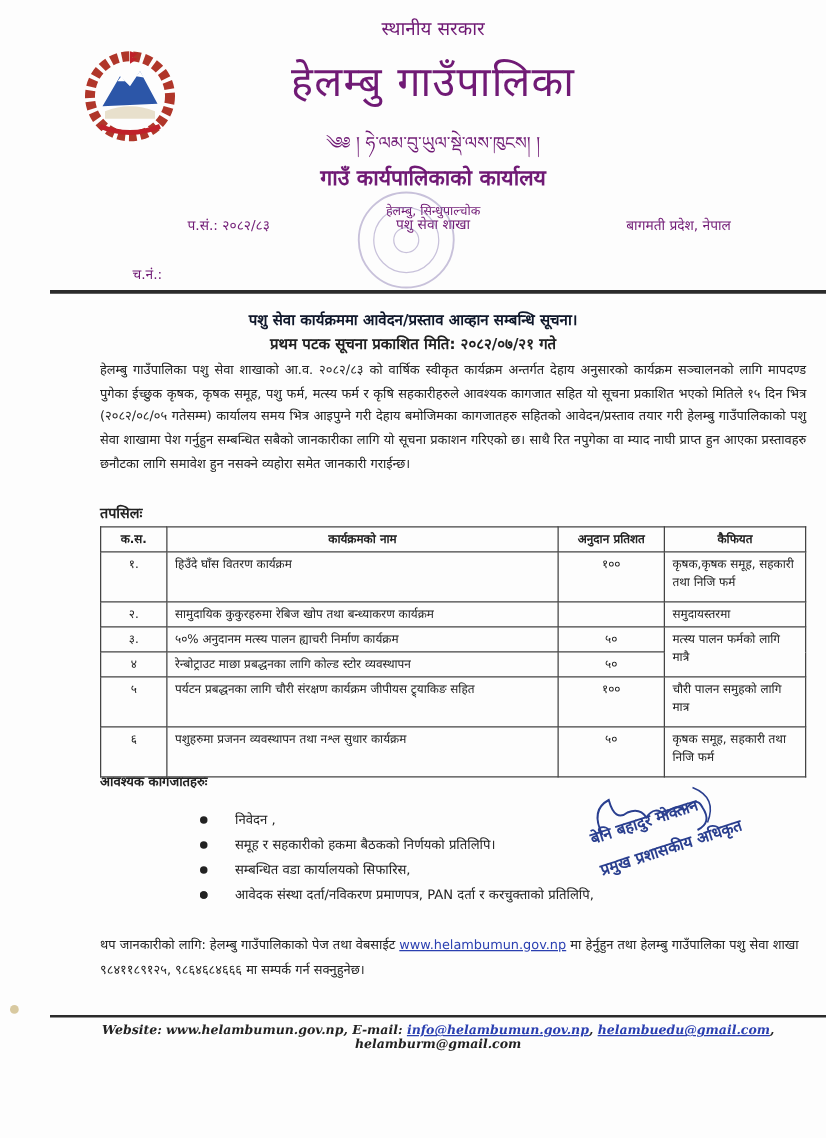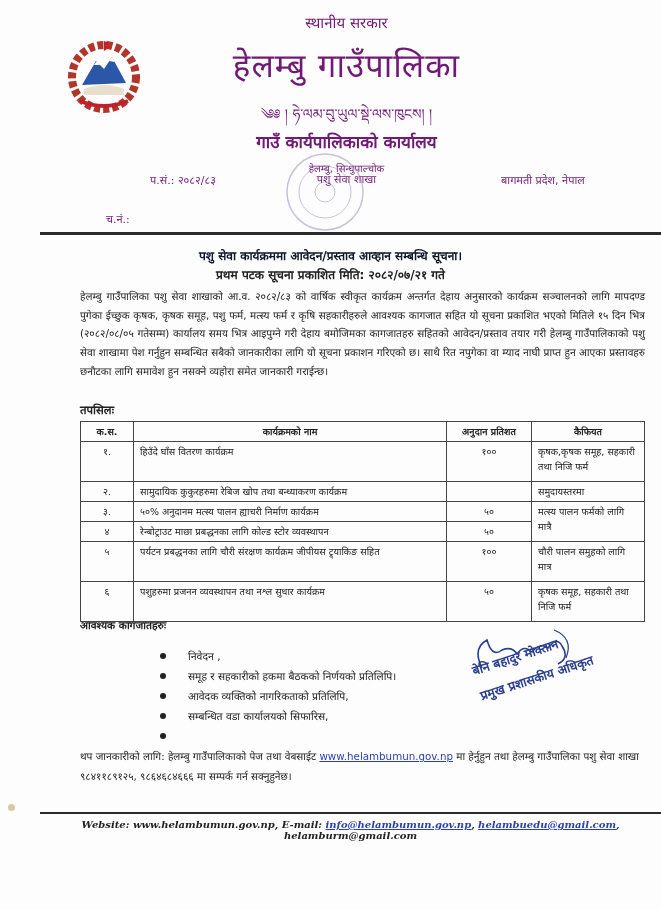--- a/index.html
+++ b/index.html
@@ -145,23 +145,23 @@
       <td class="pct">५०</td>
       <td class="rem">कृषक समूह, सहकारी तथा निजि फर्म</td>
     </tr>
   </tbody>
 </table>
 
 <div id="docs-label" class="abs">आवश्यक कागजातहरुः</div>
 <ul id="docs">
   <li><span class="bullet"></span><span>निवेदन ,</span></li>
   <li><span class="bullet"></span><span>समूह र सहकारीको हकमा बैठकको निर्णयको प्रतिलिपि।</span></li>
-  <li><span class="bullet"></span><span>आवेदक व्यक्तिको नागरिकताको प्रतिलिपि,</span></li>
   <li><span class="bullet"></span><span>सम्बन्धित वडा कार्यालयको सिफारिस,</span></li>
   <li><span class="bullet"></span></li>
+  <li><span class="bullet"></span><span>आवेदक संस्था दर्ता/नविकरण प्रमाणपत्र, PAN दर्ता र करचुक्ताको प्रतिलिपि,</span></li>
 </ul>
 
 <svg id="signature" class="abs" viewBox="0 0 190 90">
   <path d="M20 40 Q10 20 25 12 Q30 30 40 22 Q50 18 55 26 Q62 16 70 24 Q78 14 86 20 Q95 8 100 18 Q108 30 96 36" fill="none" stroke="#2a3f8f" stroke-width="1.6"></path>
   <path d="M92 2 Q112 10 104 30" fill="none" stroke="#2a3f8f" stroke-width="1.2"></path>
 </svg>
 <div id="sig-name" class="abs">बेनि बहादुर मोक्तान</div>
 <div id="sig-title" class="abs">प्रमुख प्रशासकीय अधिकृत</div>
 
 <div id="contact" class="abs"><span>थप जानकारीको लागि: हेलम्बु गाउँपालिकाको पेज तथा वेबसाईट </span><a>www.helambumun.gov.np</a><span> मा हेर्नुहुन तथा हेलम्बु गाउँपालिका पशु सेवा शाखा ९८४११८९१२५, ९८६४६८४६६६ मा सम्पर्क गर्न सक्नुहुनेछ।</span></div>

